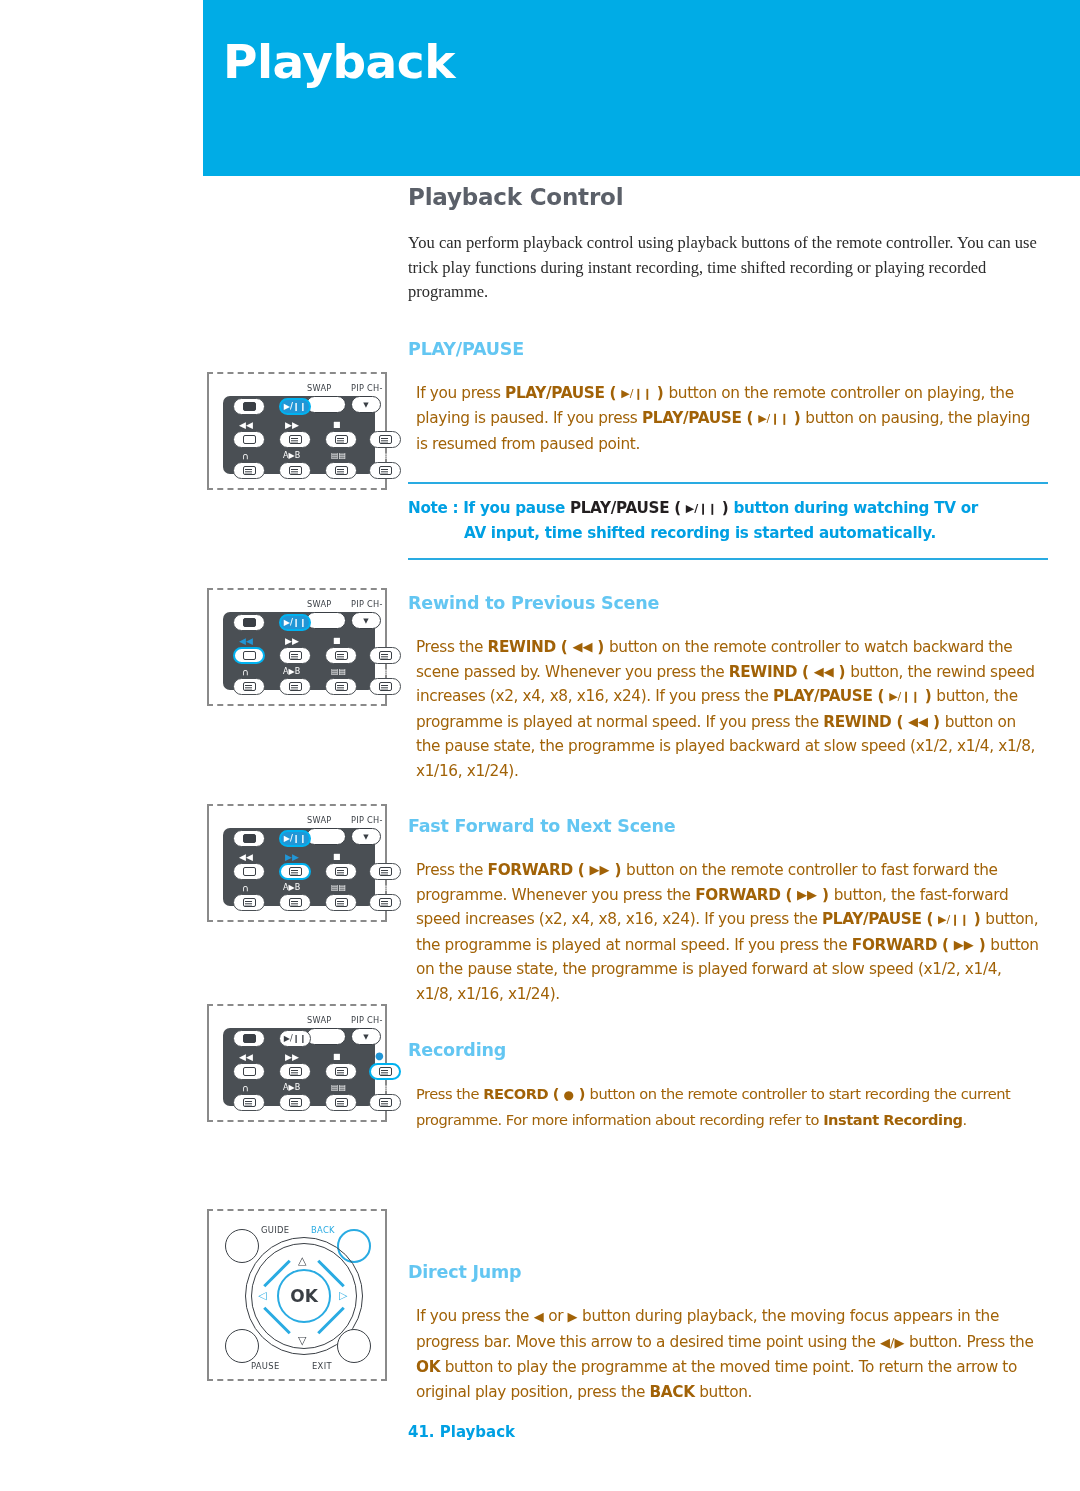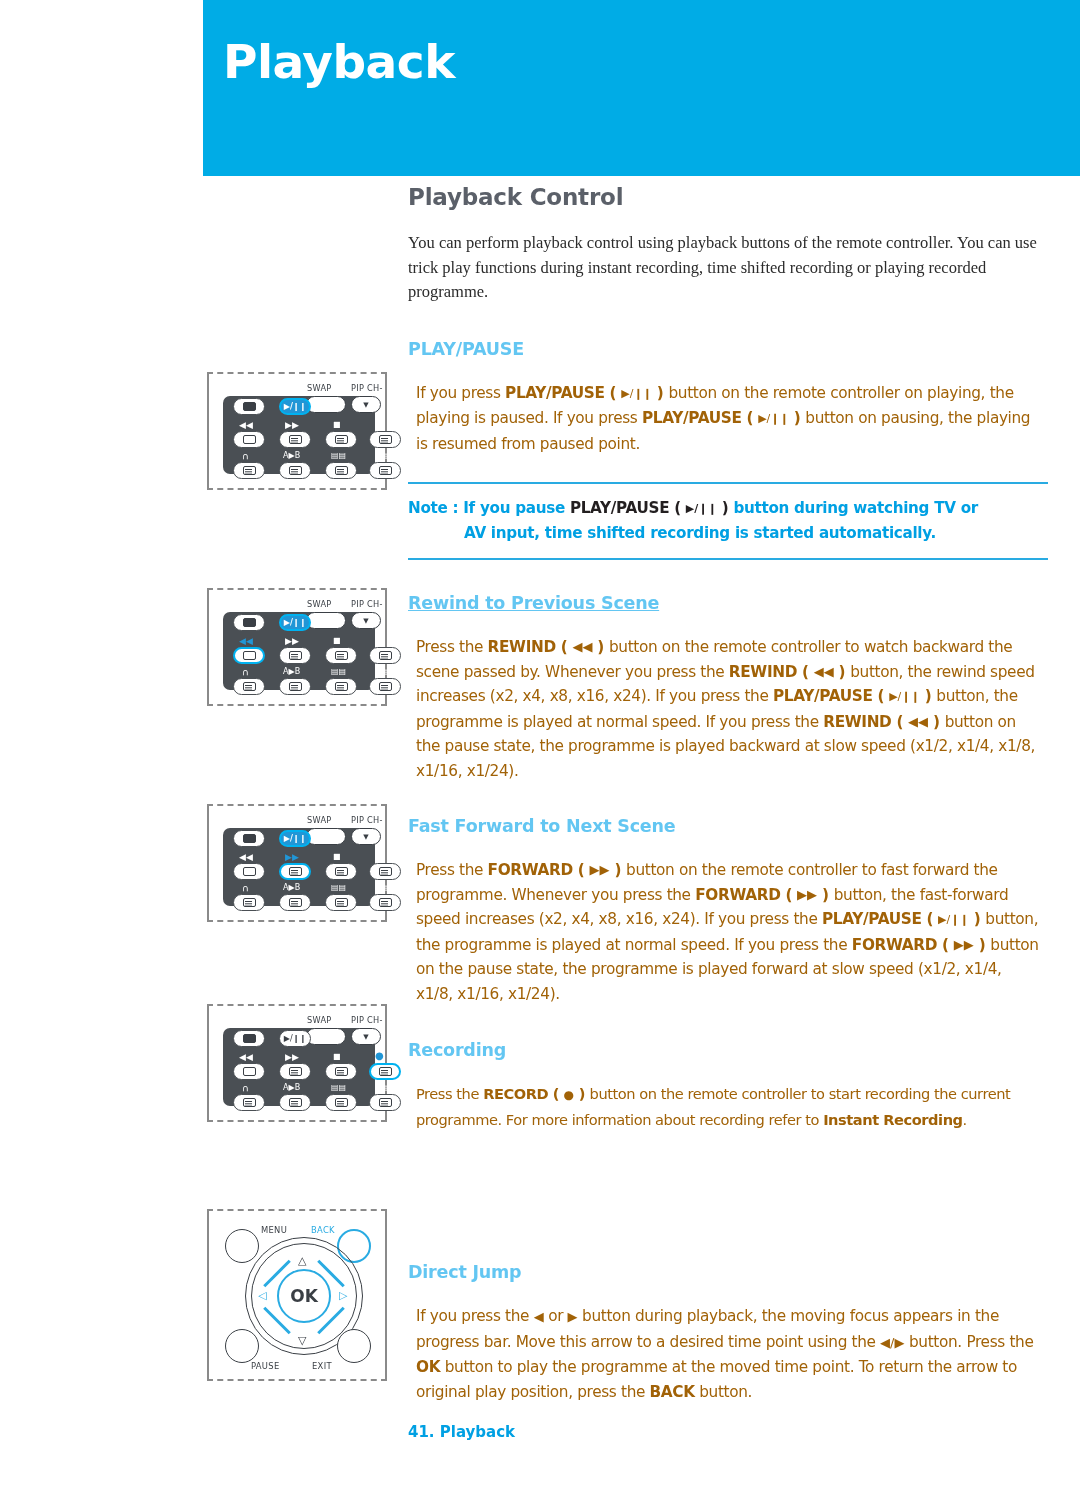--- a/index.html
+++ b/index.html
@@ -472,21 +472,21 @@
         <span class="ico-box lines"></span>
       </div>
     <div class="btn" style="left:160px; top:88px;">
         <span class="ico-box lines"></span>
       </div>
   </div>
 
   <div class="navframe" style="left:207px; top:1033px; width:180px; height:172px;">
 
     <div class="round-btn" style="left:16px; top:18px;"></div>
-    <div class="corner-label" style="left:52px; top:14px;">MENU</div>
+    <div class="corner-label" style="left:52px; top:14px;">GUIDE</div>
 
     <div class="round-btn hi" style="left:128px; top:18px;"></div>
     <div class="corner-label hi" style="left:102px; top:14px;">BACK</div>
 
     <div class="nav-ring"></div>
     <div class="nav-ring2"></div>
 
     <div class="nav-diag" style="left:50px; top:61px; width:36px; transform:rotate(-45deg);"></div>
     <div class="nav-diag" style="left:104px; top:61px; width:36px; transform:rotate(45deg);"></div>
     <div class="nav-diag" style="left:50px; top:108px; width:36px; transform:rotate(45deg);"></div>
@@ -513,21 +513,21 @@
     <p class="serif-body" style="margin-top:21px;">You can perform playback control using playback buttons of the remote controller. You can use trick play functions during instant recording, time shifted recording or playing recorded programme.</p>
 
     <h3 class="sub-title" style="margin-top:34px;">PLAY/PAUSE</h3>
     <p class="body" style="margin-top:22px;"><span>If you press </span><b>PLAY/PAUSE</b><b> ( </b><span class="glyph">▶/❙❙</span><b> ) </b><span>button on the remote controller on playing, the playing is paused. If you press </span><b>PLAY/PAUSE</b><b> ( </b><span class="glyph">▶/❙❙</span><b> ) </b><span>button on pausing, the playing is resumed from paused point.</span></p>
 
     <div class="note-block" style="margin-top:26px;">
       <p><span>Note : If you pause </span><span class="dark">PLAY/PAUSE</span><span class="dark"> ( </span><span class="dark glyph">▶/❙❙</span><span class="dark"> ) </span><span>button during watching TV or</span></p>
       <p class="note-line2">AV input, time shifted recording is started automatically.</p>
     </div>
 
-    <h3 class="sub-title" style="margin-top:33px;text-decoration:underline;">Rewind to Previous Scene</h3>
+    <h3 class="sub-title" style="margin-top:33px;">Rewind to Previous Scene</h3>
     <p class="body" style="margin-top:22px;"><span>Press the </span><b>REWIND</b><b> ( </b><span class="glyph big">◀◀</span><b> ) </b><span>button on the remote controller to watch backward the scene passed by. Whenever you press the </span><b>REWIND</b><b> ( </b><span class="glyph big">◀◀</span><b> ) </b><span>button, the rewind speed increases (x2, x4, x8, x16, x24). If you press the </span><b>PLAY/PAUSE</b><b> ( </b><span class="glyph">▶/❙❙</span><b> ) </b><span>button, the programme is played at normal speed. If you press the </span><b>REWIND</b><b> ( </b><span class="glyph big">◀◀</span><b> ) </b><span>button on the pause state, the programme is played backward at slow speed (x1/2, x1/4, x1/8, x1/16, x1/24).</span></p>
 
     <h3 class="sub-title" style="margin-top:33px;">Fast Forward to Next Scene</h3>
     <p class="body" style="margin-top:22px;"><span>Press the </span><b>FORWARD</b><b> ( </b><span class="glyph big">▶▶</span><b> ) </b><span>button on the remote controller to fast forward the programme. Whenever you press the </span><b>FORWARD</b><b> ( </b><span class="glyph big">▶▶</span><b> ) </b><span>button, the fast-forward speed increases (x2, x4, x8, x16, x24). If you press the </span><b>PLAY/PAUSE</b><b> ( </b><span class="glyph">▶/❙❙</span><b> ) </b><span>button, the programme is played at normal speed. If you press the </span><b>FORWARD</b><b> ( </b><span class="glyph big">▶▶</span><b> ) </b><span>button on the pause state, the programme is played forward at slow speed (x1/2, x1/4, x1/8, x1/16, x1/24).</span></p>
 
     <h3 class="sub-title" style="margin-top:34px;">Recording</h3>
     <p class="body condensed" style="margin-top:22px;"><span>Press the </span><b>RECORD</b><b> ( </b><span class="glyph dot">●</span><b> ) </b><span>button on the remote controller to start recording the current programme. For more information about recording refer to </span><b>Instant Recording</b><span>.</span></p>
 
     <h3 class="sub-title" style="margin-top:130px;">Direct Jump</h3>
     <p class="body" style="margin-top:22px;"><span>If you press the </span><span class="glyph nav">◀</span><span> or </span><span class="glyph nav">▶</span><span> button during playback, the moving focus appears in the progress bar. Move this arrow to a desired time point using the </span><span class="glyph nav">◀/▶</span><span> button. Press the </span><b>OK</b><span> button to play the programme at the moved time point. To return the arrow to original play position, press the </span><b>BACK</b><span> button.</span></p>

